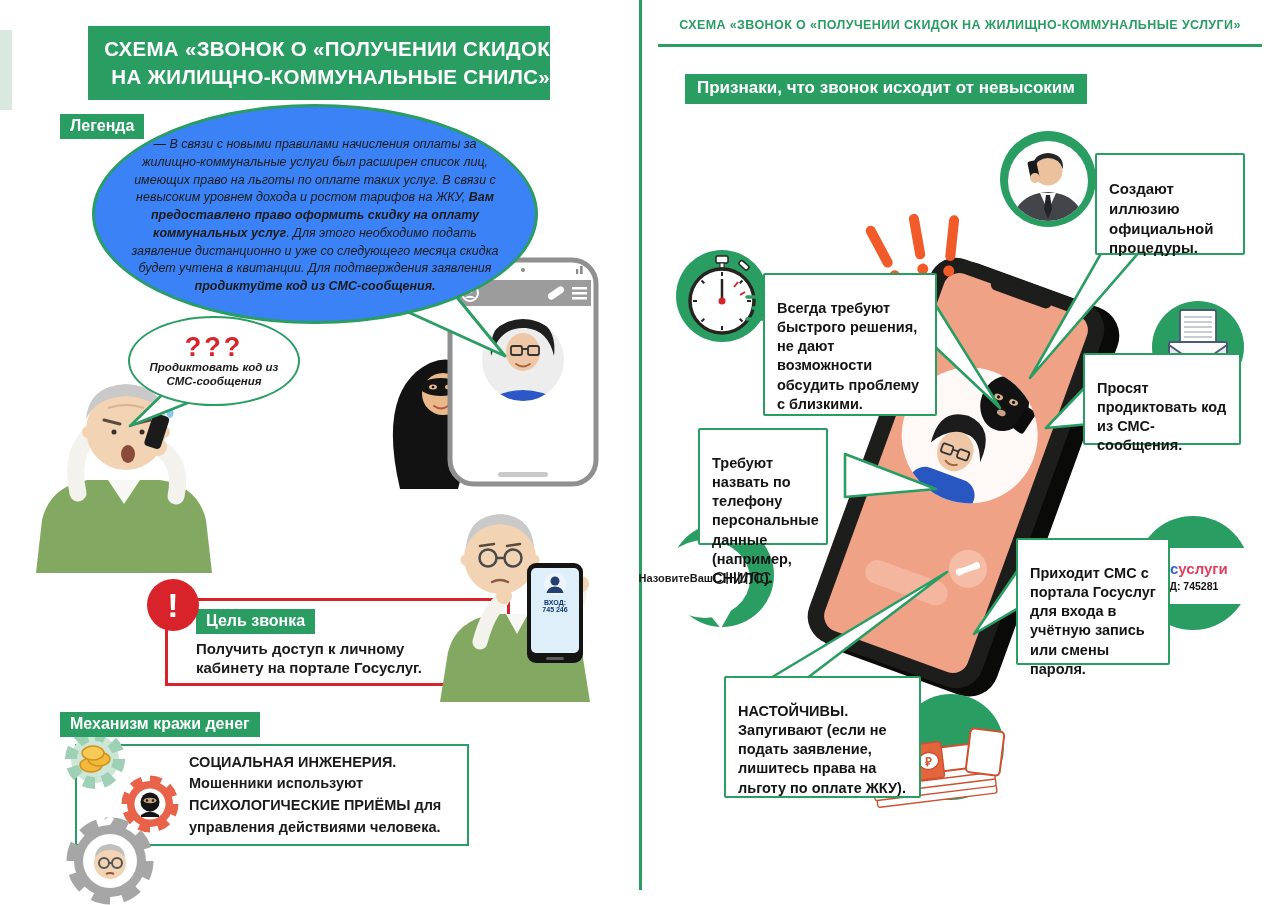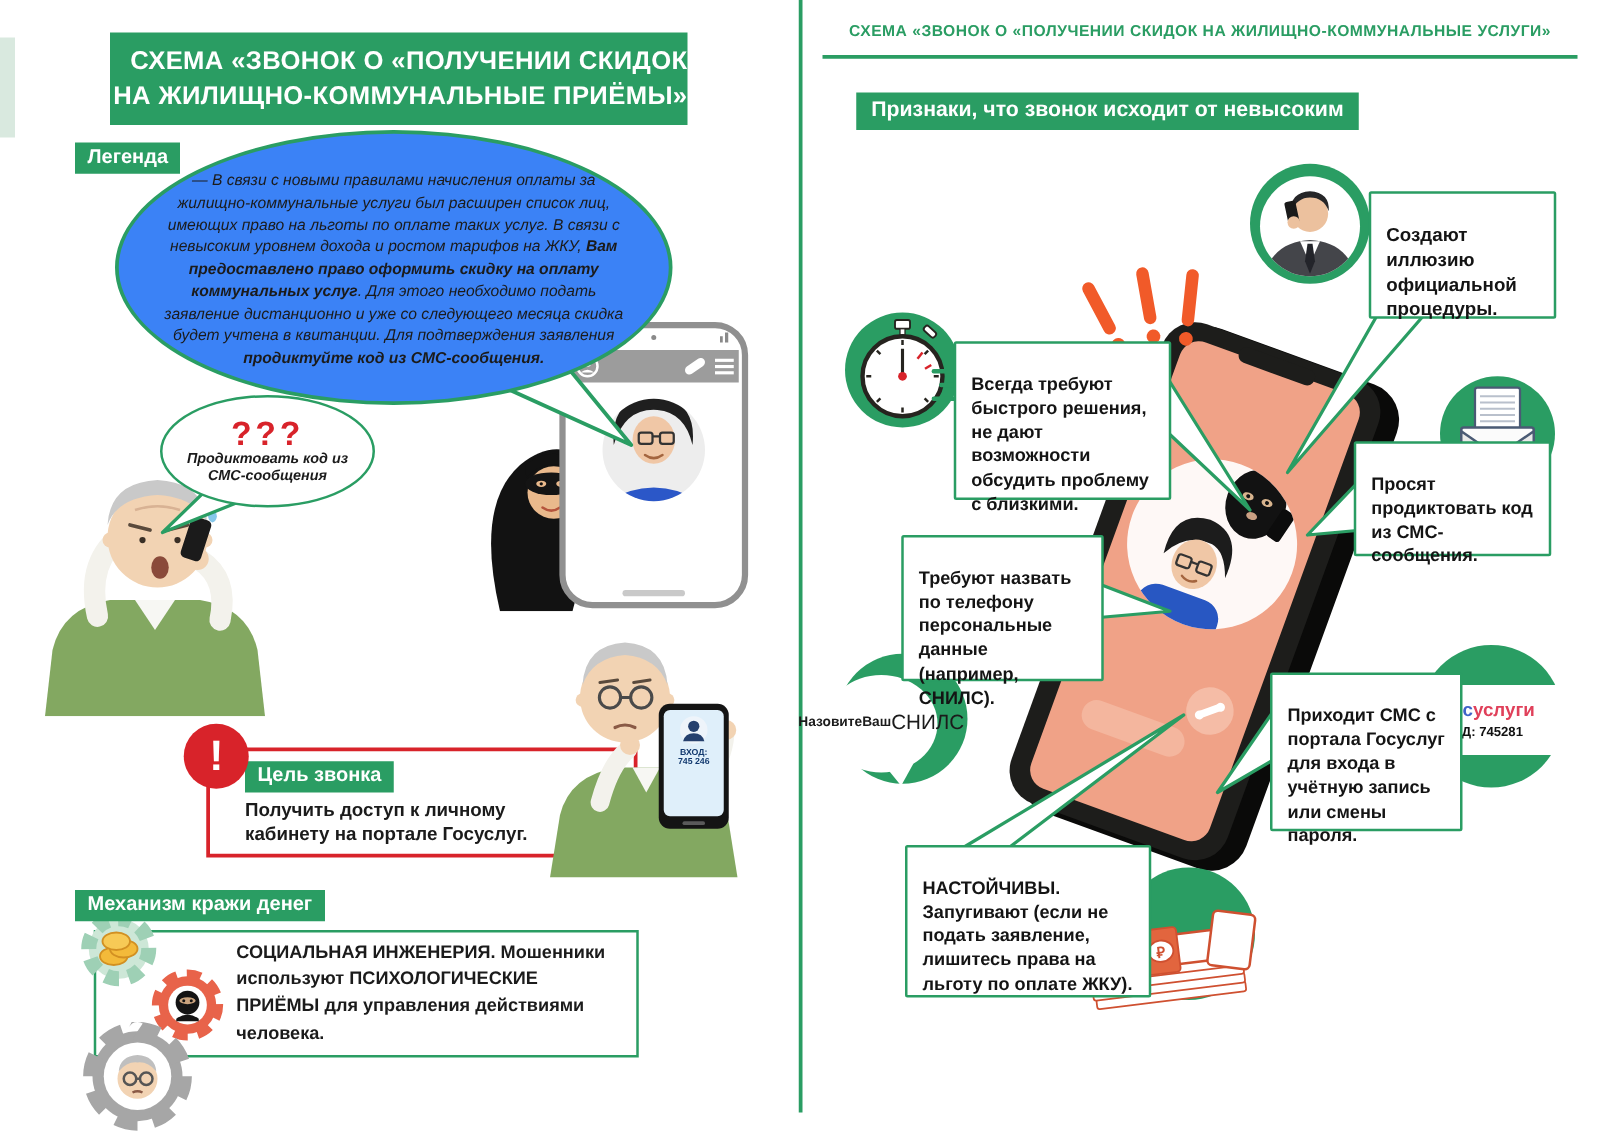--- a/index.html
+++ b/index.html
@@ -21,21 +21,21 @@
 <div id="page">
 
   <div class="abs" style="left:639px;top:0;width:3px;height:890px;background:#2a9d63;"></div>
 
   <div class="abs" style="left:0;top:30px;width:12px;height:80px;background:#d9e9df;"></div>
 
   <div class="abs green" style="left:88px;top:26px;width:462px;height:74px;display:flex;flex-direction:column;
               align-items:flex-end;justify-content:center;color:#fff;font-weight:bold;
               font-size:20.5px;line-height:1.35;letter-spacing:0.3px;text-align:center;z-index:2;">
     <span>СХЕМА «ЗВОНОК О «ПОЛУЧЕНИИ СКИДОК</span>
-    <span>НА ЖИЛИЩНО-КОММУНАЛЬНЫЕ ПРИЁМЫ»</span>
+    <span>НА ЖИЛИЩНО-КОММУНАЛЬНЫЕ СНИЛС»</span>
   </div>
 
   <div class="abs green-label" style="left:60px;top:114px;z-index:6;">Легенда</div>
 
   <svg class="abs" style="left:0;top:0;z-index:3;" width="640" height="905" viewBox="0 0 640 905">
     <polygon class="tailV" style="stroke-width:3" points="355,288 505,356 428,262"></polygon>
     <polygon class="tailV" points="165,392 130,426 205,396"></polygon>
   </svg>
 
   <svg class="abs" style="left:388px;top:254px;z-index:2;" width="215" height="235" viewBox="0 0 215 235">
@@ -160,21 +160,21 @@
       </svg>
       <div style="font-size:7px;font-weight:bold;color:#11386e;margin-top:3px;">ВХОД:</div>
       <div style="font-size:7px;font-weight:bold;color:#11386e;">745 246</div>
     </div>
     <div style="position:absolute;bottom:3px;left:50%;transform:translateX(-50%);width:18px;height:3px;
                 border-radius:2px;background:#5a5a5a;"></div>
   </div>
 
   <div class="abs green-label" style="left:60px;top:712px;z-index:6;">Механизм кражи денег</div>
 
-  <div class="abs" style="left:75px;top:744px;width:436px;height:102px;border:2.6px solid #2a9d63;background:#fff;
+  <div class="abs" style="left:75px;top:744px;width:394px;height:102px;border:2.6px solid #2a9d63;background:#fff;
               box-sizing:border-box;display:flex;align-items:center;z-index:2;">
     <div style="margin-left:112px;margin-right:14px;font-weight:bold;font-size:14.5px;line-height:1.5;">СОЦИАЛЬНАЯ ИНЖЕНЕРИЯ.  Мошенники используют ПСИХОЛОГИЧЕСКИЕ ПРИЁМЫ для управления действиями человека.</div>
   </div>
 
   <svg class="abs" style="left:50px;top:726px;z-index:3;" width="145" height="179" viewBox="0 0 145 179">
     <g>
       <circle cx="45" cy="33" r="24" fill="#cde7d7"></circle>
       <circle cx="45" cy="33" r="24" fill="none" stroke="#9ed0b5" stroke-width="12" pathLength="96" stroke-dasharray="7 5"></circle>
       <ellipse cx="41" cy="39" rx="11" ry="7" fill="#f3ba3a" stroke="#d29022" stroke-width="1.5"></ellipse>
       <ellipse cx="49" cy="33" rx="11" ry="7" fill="#f3ba3a" stroke="#d29022" stroke-width="1.5"></ellipse>
@@ -365,29 +365,29 @@
       <ellipse cx="78" cy="44" rx="10" ry="8.5" fill="#fff" stroke="#cf5030" stroke-width="1.5"></ellipse>
       <text x="78" y="49" text-anchor="middle" font-size="12" font-weight="bold" fill="#cf5030" font-family="Liberation Sans, sans-serif">₽</text>
       <rect x="118" y="20" width="34" height="44" rx="4" fill="#fff" stroke="#cf5030" stroke-width="2" transform="rotate(14 135 42)"></rect>
     </g>
   </svg>
 
   <div class="callout" style="left:1095px;top:153px;width:150px;height:102px;box-sizing:border-box;font-size:15px;">
     <span>Создают иллюзию официальной процедуры.</span>
   </div>
 
-  <div class="callout" style="left:763px;top:273px;width:174px;height:127px;box-sizing:border-box;">
+  <div class="callout" style="left:763px;top:273px;width:174px;height:143px;box-sizing:border-box;">
     <span>Всегда требуют быстрого решения, не дают возможности обсудить проблему с близкими.</span>
   </div>
 
   <div class="callout" style="left:1083px;top:353px;width:158px;height:92px;box-sizing:border-box;">
     <span>Просят продиктовать код из СМС-сообщения.</span>
   </div>
 
-  <div class="callout" style="left:698px;top:428px;width:162px;height:117px;box-sizing:border-box;margin-left:23px;">
+  <div class="callout" style="left:698px;top:428px;width:130px;height:117px;box-sizing:border-box;">
     <span>Требуют назвать по телефону персональные данные (например, СНИЛС).</span>
   </div>
 
   <div class="callout" style="left:1016px;top:538px;width:154px;height:127px;box-sizing:border-box;">
     <span>Приходит СМС с портала Госуслуг для входа в учётную запись или смены пароля.</span>
   </div>
 
   <div class="callout" style="left:724px;top:676px;width:197px;height:122px;box-sizing:border-box;">
     <b>НАСТОЙЧИВЫ.</b><br>
     <span>Запугивают (если не подать заявление, лишитесь права на льготу по оплате ЖКУ).</span>

